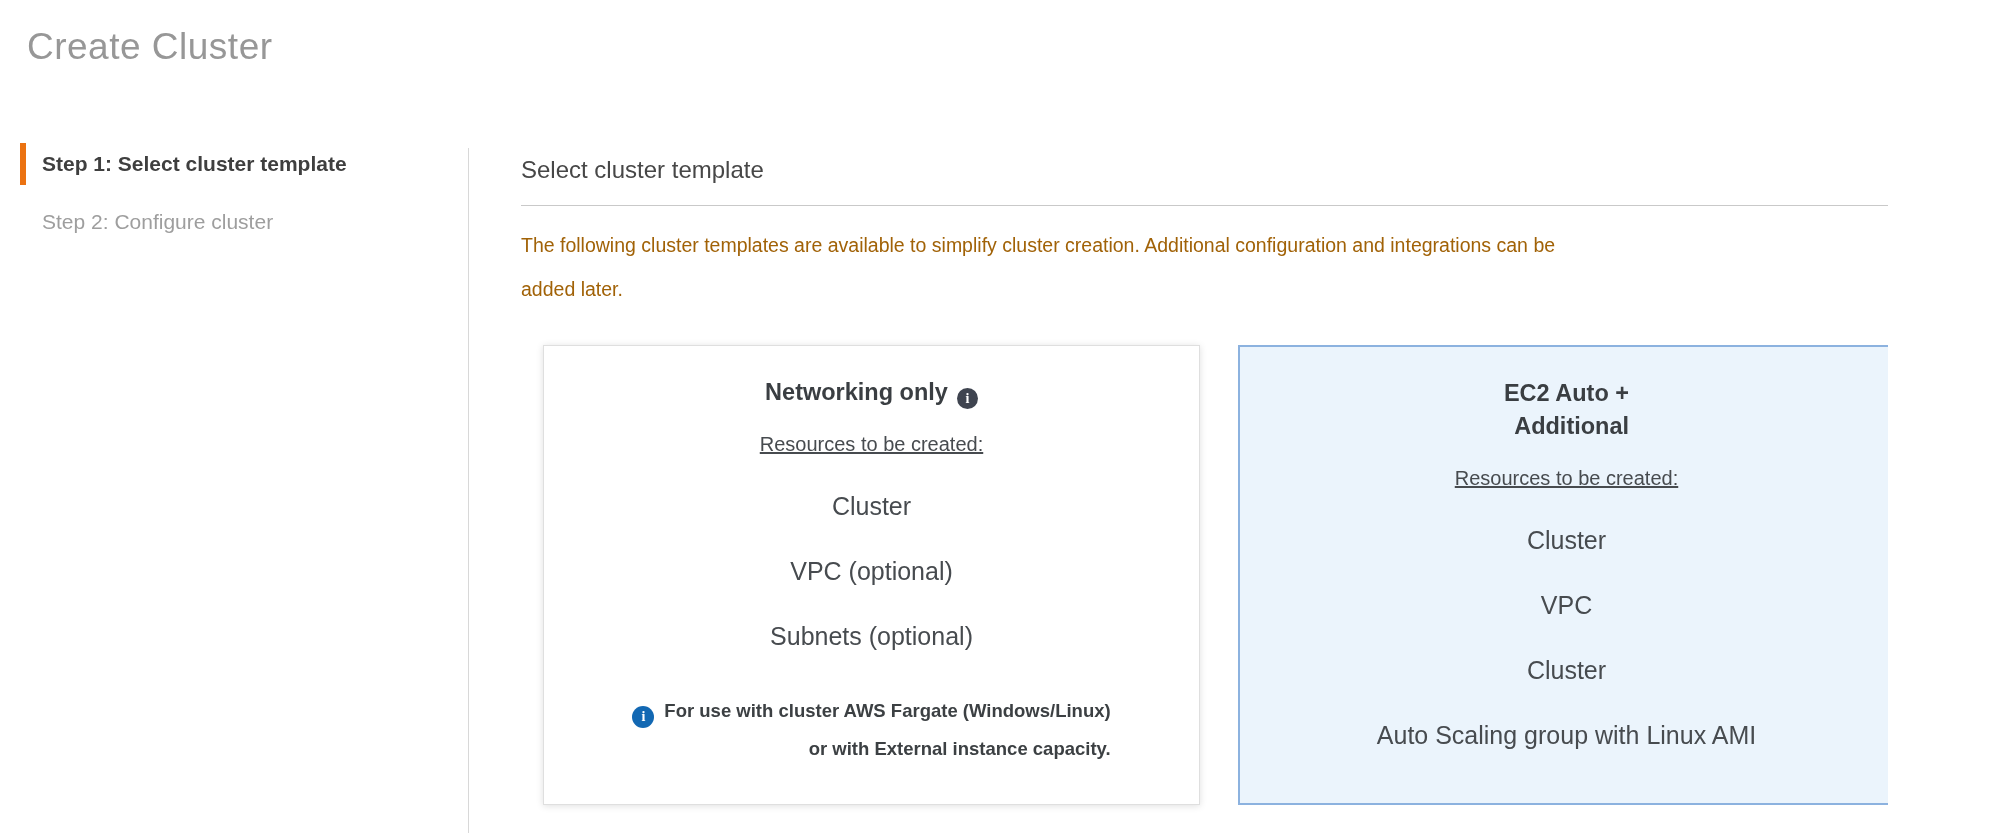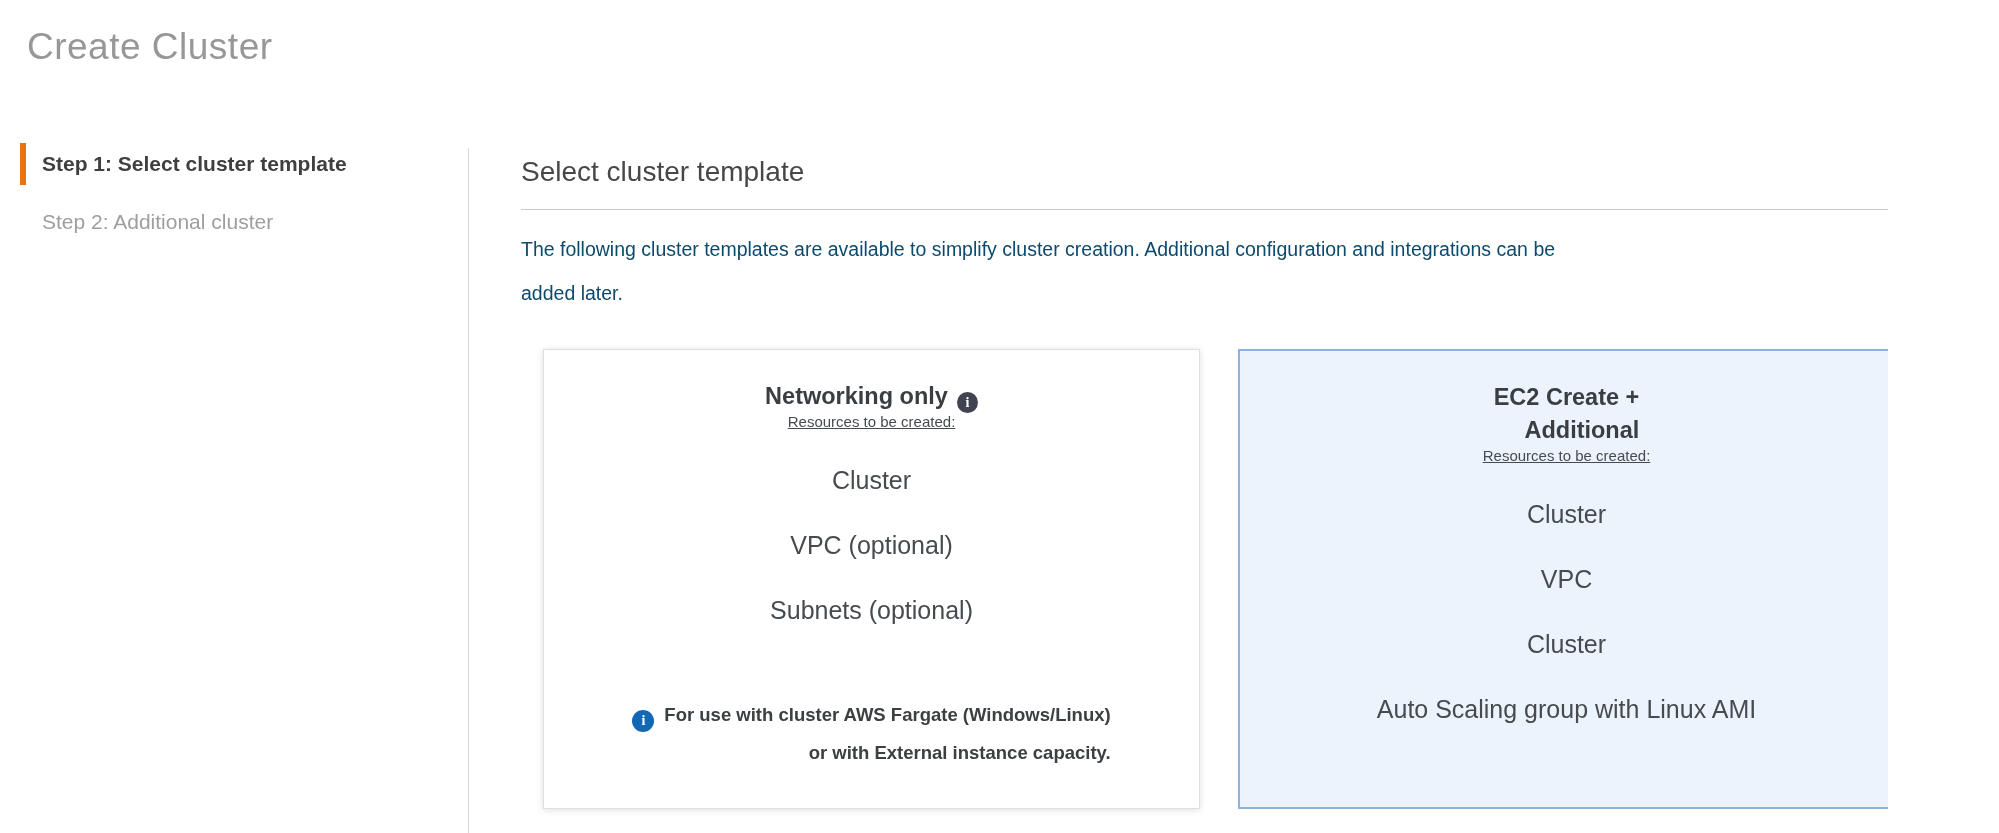--- a/index.html
+++ b/index.html
@@ -62,33 +62,33 @@
   }
   
   .main {
     position: absolute;
     left: 521px;
     top: 148px;
     width: 1466px;
   }
   .section-heading {
     margin-top: 8px;
-    font-size: 28px;
+    font-size: 24px;
     font-weight: 400;
     color: #474747;
   }
   .section-rule {
     height: 1px;
     background: #C9C9C9;
     margin-top: 21px;
   }
   .section-desc {
     margin-top: 17px;
     font-size: 19.5px;
-    color: #0c4a6e;
+    color: #a16207;
     line-height: 44px;
   }
   
   .cards {
     display: flex;
     gap: 38px;
     margin-top: 34px;
     margin-left: 22px;
   }
   .card {
@@ -132,21 +132,22 @@
     margin-left: 9px;
   }
   .info-icon.blue {
     background: var(--info-icon-blue);
     width: 22px;
     height: 22px;
     margin: 0 10px 0 0;
     vertical-align: -4px;
   }
   .resources-label {
-    font-size: 15px;
+    margin-top: 24px;
+    font-size: 20px;
     color: #474B4F;
     text-decoration: underline;
   }
   .resource {
     margin-top: 36px;
     font-size: 25px;
     color: #474B4F;
   }
   .card-note {
     margin-top: auto;
@@ -163,21 +164,21 @@
 
   <h1 class="page-title">Create Cluster</h1>
 
   <div class="sidebar">
     <div class="step active">
       <span class="step-indicator"></span>
       <span class="step-label">Step 1: Select cluster template</span>
     </div>
     <div class="step upcoming">
       <span class="step-indicator"></span>
-      <span class="step-label">Step 2: Additional cluster</span>
+      <span class="step-label">Step 2: Configure cluster</span>
     </div>
   </div>
 
   <div class="v-divider"></div>
 
   <div class="main">
     <h2 class="section-heading">Select cluster template</h2>
     <div class="section-rule"></div>
     <p class="section-desc">
       <span>The following cluster templates are available to simplify cluster creation. Additional configuration and integrations can be</span><br>
@@ -195,21 +196,21 @@
         <div class="resource">VPC (optional)</div>
         <div class="resource">Subnets (optional)</div>
         <div class="card-note">
           <span class="info-icon blue">i</span><span>For use with cluster AWS Fargate (Windows/Linux)</span><br>
           <span>or with External instance capacity.</span>
         </div>
       </div>
 
       <div class="card selected">
         <div class="card-title">
-          <span>EC2 Create +</span><br>
+          <span>EC2 Auto +</span><br>
           <span>Additional</span>
         </div>
         <div class="resources-label">Resources to be created:</div>
         <div class="resource">Cluster</div>
         <div class="resource">VPC</div>
         <div class="resource">Cluster</div>
         <div class="resource">Auto Scaling group with Linux AMI</div>
       </div>
 
     </div>

